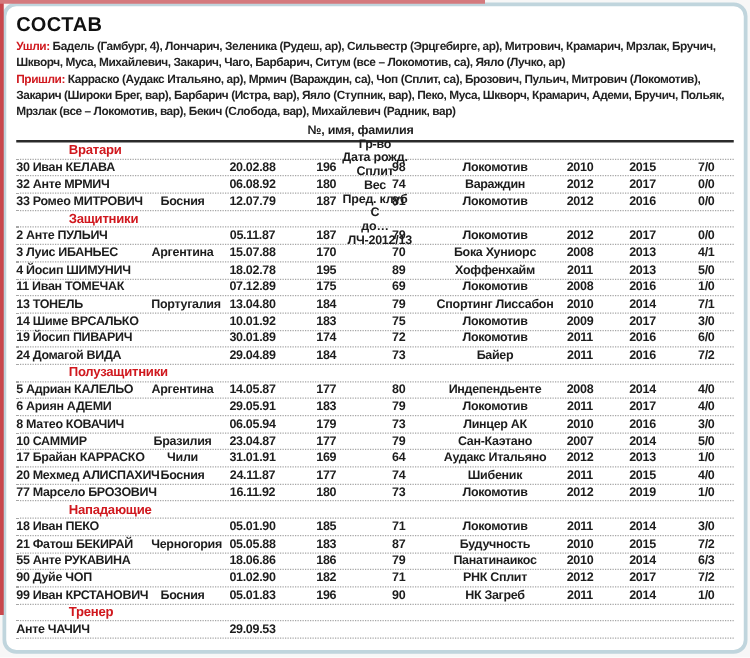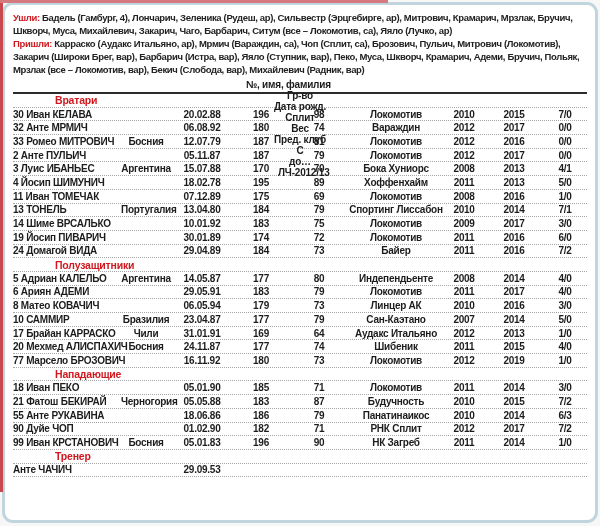--- a/index.html
+++ b/index.html
@@ -86,20 +86,21 @@
   .c7 { width: 58px; }
   .c8 { width: 44px; }
 </style>
 </head>
 <body>
 
 <div class="edge-left"></div>
 <div class="edge-top"></div>
 
 <div class="card">
+  <div class="title">СОСТАВ</div>
 
   <p class="transfer-par"><span class="red">Ушли:</span>
     <span>Бадель (Гамбург, 4), Лончарич, Зеленика (Рудеш, ар), Сильвестр (Эрцгебирге, ар), Митрович, Крамарич, Мрзлак, Бручич, Шкворч, Муса, Михайлевич, Закарич, Чаго, Барбарич, Ситум (все – Локомотив, са), Яяло (Лучко, ар)</span></p>
 
   <p class="transfer-par"><span class="red">Пришли:</span>
     <span>Карраско (Аудакс Итальяно, ар), Мрмич (Вараждин, са), Чоп (Сплит, са), Брозович, Пульич, Митрович (Локомотив), Закарич (Широки Брег, вар), Барбарич (Истра, вар), Яяло (Ступник, вар), Пеко, Муса, Шкворч, Крамарич, Адеми, Бручич, Польяк, Мрзлак (все – Локомотив, вар), Бекич (Слобода, вар), Михайлевич (Радник, вар)</span></p>
 
   <div class="table">
     <div class="row header-row">
       <span class="cell c0">№, имя, фамилия</span>
@@ -142,20 +143,23 @@
           <span class="cell c0">33 Ромео МИТРОВИЧ</span>
           <span class="cell c1">Босния</span>
           <span class="cell c2">12.07.79</span>
           <span class="cell c3">187</span>
           <span class="cell c4">81</span>
           <span class="cell c5">Локомотив</span>
           <span class="cell c6">2012</span>
           <span class="cell c7">2016</span>
           <span class="cell c8">0/0</span>
         </div>
+        <div class="row section-row">
+          <span>Защитники</span>
+        </div>
         <div class="row data-row">
           <span class="cell c0">2 Анте ПУЛЬИЧ</span>
           <span class="cell c1"></span>
           <span class="cell c2">05.11.87</span>
           <span class="cell c3">187</span>
           <span class="cell c4">79</span>
           <span class="cell c5">Локомотив</span>
           <span class="cell c6">2012</span>
           <span class="cell c7">2017</span>
           <span class="cell c8">0/0</span>

